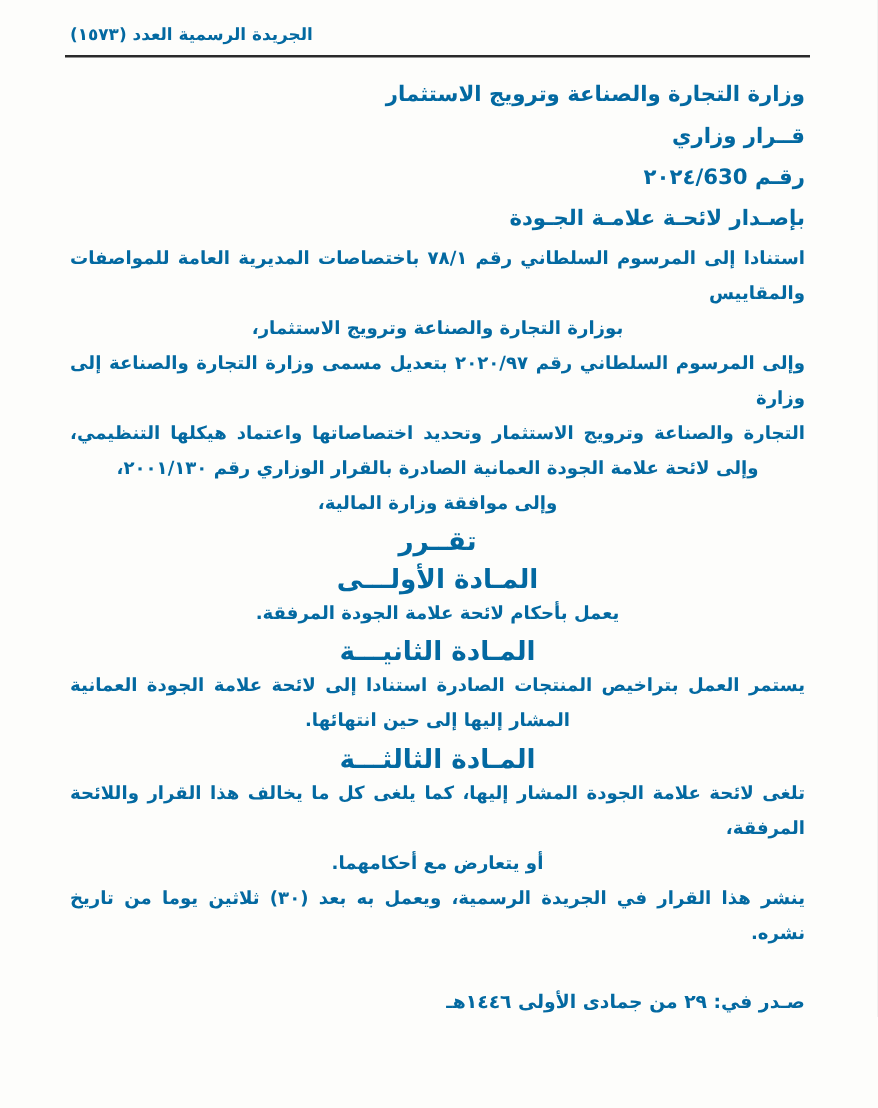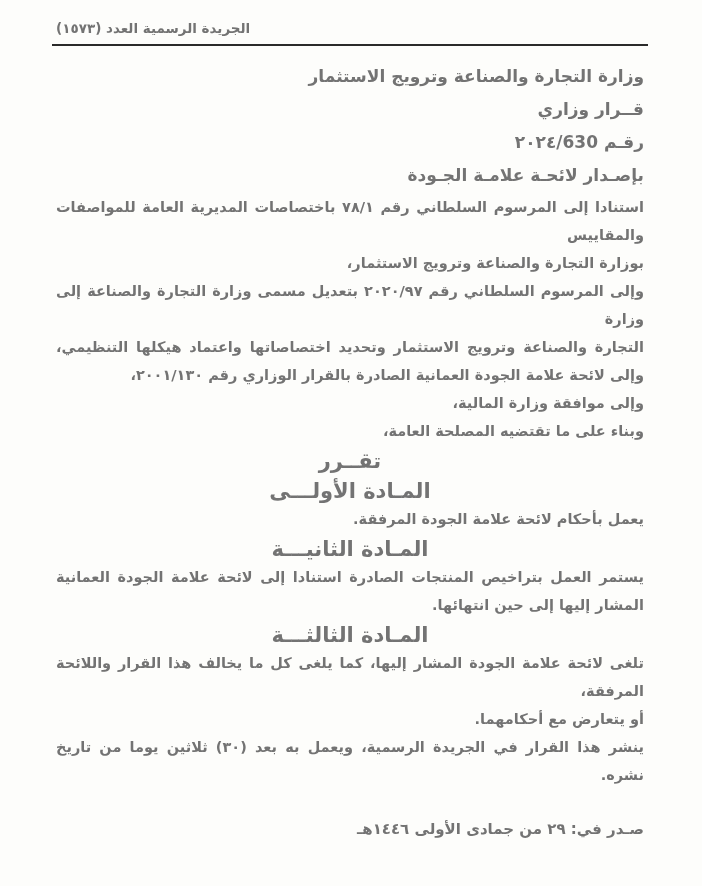--- a/index.html
+++ b/index.html
@@ -6,21 +6,21 @@
     margin: 0;
     padding: 0;
     background: #e8e8e8;
   }
   .page {
     position: relative;
     width: 702px;
     height: 886px;
     margin: 0 auto;
     background: #fdfdfb;
-    color: #737373;
+    color: #0369a1;
     font-family: "DejaVu Sans", sans-serif;
     font-weight: bold;
     direction: rtl;
     box-sizing: border-box;
     padding: 18px 58px 0 56px;
     overflow: hidden;
   }
   .gazette-issue {
     font-size: 13.5px;
     line-height: 20px;
@@ -41,21 +41,21 @@
   .preamble {
     margin-top: 1px;
     font-size: 14.5px;
     line-height: 28px;
   }
   .line-justify {
     text-align: justify;
     text-align-last: justify;
   }
   .line-right {
-    text-align: right;
+    text-align: center;
   }
   .section-heading {
     text-align: center;
     font-size: 21px;
     line-height: 27px;
     margin-top: 3px;
   }
   .article-text {
     font-size: 14.5px;
     line-height: 28px;
@@ -86,21 +86,20 @@
     <div>بإصـدار لائحـة علامـة الجـودة</div>
   </section>
 
   <section class="preamble">
     <div class="line-justify">استنادا إلى المرسوم السلطاني رقم ٧٨/١ باختصاصات المديرية العامة للمواصفات والمقاييس</div>
     <div class="line-right">بوزارة التجارة والصناعة وترويج الاستثمار،</div>
     <div class="line-justify">وإلى المرسوم السلطاني رقم ٢٠٢٠/٩٧ بتعديل مسمى وزارة التجارة والصناعة إلى وزارة</div>
     <div class="line-justify">التجارة والصناعة وترويج الاستثمار وتحديد اختصاصاتها واعتماد هيكلها التنظيمي،</div>
     <div class="line-right">وإلى لائحة علامة الجودة العمانية الصادرة بالقرار الوزاري رقم ٢٠٠١/١٣٠،</div>
     <div class="line-right">وإلى موافقة وزارة المالية،</div>
-    <div class="line-right">وبناء على ما تقتضيه المصلحة العامة،</div>
   </section>
 
   <div class="section-heading">تقــرر</div>
 
   <section>
     <div class="section-heading">المـادة الأولـــى</div>
     <div class="article-text line-right">يعمل بأحكام لائحة علامة الجودة المرفقة.</div>
   </section>
 
   <section>

